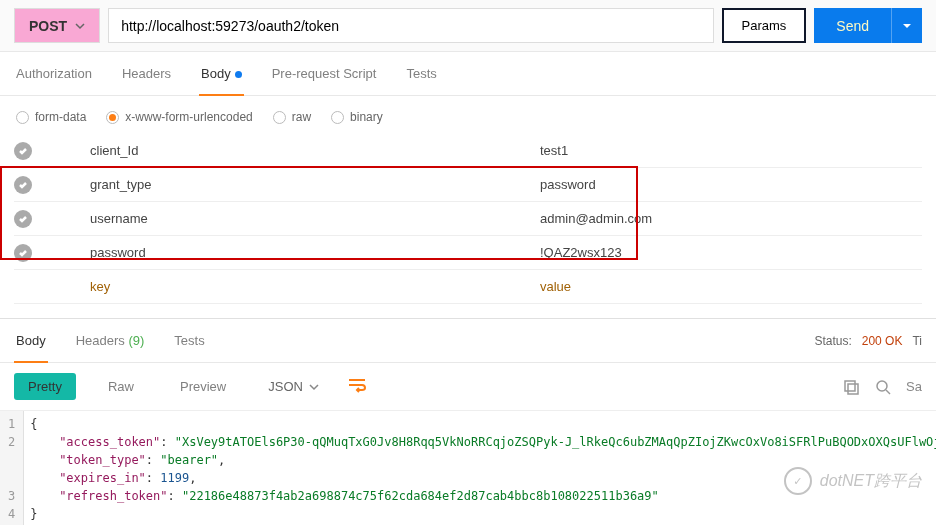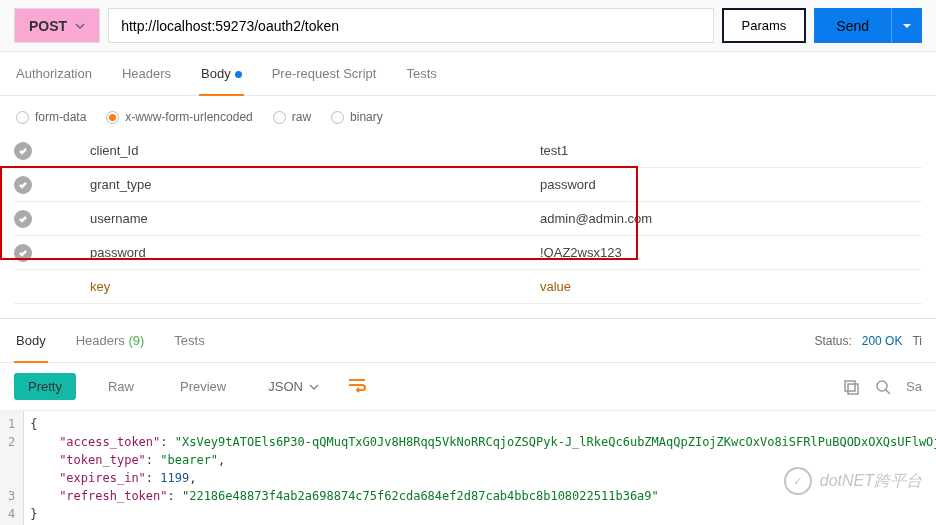--- a/index.html
+++ b/index.html
@@ -3,21 +3,21 @@
 <meta charset="utf-8">
 <style>
 * { box-sizing: border-box; margin: 0; padding: 0; }
 body { font-family: -apple-system, BlinkMacSystemFont, "Segoe UI", Arial, sans-serif; font-size: 13px; color: #333; background: #fff; width: 936px; }
 .top-bar { display: flex; padding: 8px 14px; gap: 8px; border-bottom: 1px solid #e8e8e8; background: #fafafa; }
 .method-select { background: #f9a8d4; border: 1px solid #ddd; padding: 8px 14px; display: flex; align-items: center; gap: 8px; font-weight: 600; font-size: 14px; cursor: pointer; }
 .method-select svg { width: 10px; height: 10px; }
 .url-input { flex: 1; border: 1px solid #ddd; padding: 8px 12px; font-size: 14px; background: #fff; }
 .params-btn { padding: 8px 18px; border: 2px solid #0f172a; background: #fff; cursor: pointer; font-size: 13px; }
 .send-group { display: flex; }
-.send-btn { background: #097BED; color: #000000; padding: 8px 22px; border: none; font-size: 14px; font-weight: 500; cursor: pointer; }
+.send-btn { background: #097BED; color: #fef9c3; padding: 8px 22px; border: none; font-size: 14px; font-weight: 500; cursor: pointer; }
 .send-more { background: #097BED; border: none; border-left: 1px solid rgba(255,255,255,0.3); padding: 8px 10px; cursor: pointer; display: flex; align-items: center; }
 .send-more svg { width: 10px; height: 10px; fill: #fff; }
 .req-tabs { display: flex; gap: 26px; padding: 0 14px; border-bottom: 1px solid #e8e8e8; }
 .req-tab { padding: 14px 2px; color: #808080; cursor: pointer; position: relative; font-size: 13px; }
 .req-tab.active { color: #333; }
 .req-tab.active::after { content: ""; position: absolute; left: 0; right: 0; bottom: -1px; height: 2px; background: #FD7E14; }
 .dot { display: inline-block; width: 7px; height: 7px; border-radius: 50%; background: #0F7BEF; margin-left: 4px; vertical-align: middle; }
 .body-types { display: flex; gap: 20px; padding: 14px 16px 10px; align-items: center; }
 .radio { display: flex; align-items: center; gap: 6px; color: #666; cursor: pointer; font-size: 12px; }
 .radio-circle { width: 13px; height: 13px; border: 1px solid #bbb; border-radius: 50%; display: inline-flex; align-items: center; justify-content: center; }
@@ -31,21 +31,21 @@
 .kv-placeholder .kv-key, .kv-placeholder .kv-val { color: #a16207; }
 .highlight-box { position: absolute; border: 2px solid #c00; pointer-events: none; }
 .divider { height: 1px; background: #e0e0e0; margin-top: 14px; }
 .resp-header { display: flex; padding: 0 14px; border-bottom: 1px solid #e8e8e8; align-items: center; }
 .resp-tabs { display: flex; gap: 26px; flex: 1; }
 .resp-tab { padding: 14px 2px; color: #808080; cursor: pointer; position: relative; font-size: 13px; }
 .resp-tab.active { color: #333; }
 .resp-tab.active::after { content: ""; position: absolute; left: 0; right: 0; bottom: -1px; height: 2px; background: #FD7E14; }
 .count-badge { color: #4CAF50; }
 .status-area { display: flex; gap: 10px; font-size: 12px; color: #666; text-align: right; }
-.status-code { color: #0369a1; }
+.status-code { color: #c2410c; }
 .resp-toolbar { display: flex; align-items: center; padding: 10px 14px; gap: 18px; border-bottom: 1px solid #eee; }
 .view-btn { padding: 6px 14px; color: #808080; cursor: pointer; font-size: 13px; }
 .view-btn.active { background: #14b8a6; border-radius: 3px; color: #333; }
 .lang-select { display: flex; align-items: center; gap: 6px; color: #666; cursor: pointer; padding: 6px 10px; }
 .wrap-icon { cursor: pointer; }
 .wrap-icon svg { stroke: #FD7E14; fill: none; stroke-width: 2; }
 .toolbar-right { margin-left: auto; display: flex; gap: 14px; align-items: center; color: #888; }
 .toolbar-right svg { stroke: #999; fill: none; stroke-width: 1.5; }
 .code-area { display: flex; font-family: Consolas, Monaco, monospace; font-size: 12px; line-height: 18px; }
 .gutter { background: #f5f5f5; text-align: right; padding: 4px 8px; color: #999; border-right: 1px solid #e0e0e0; user-select: none; }

